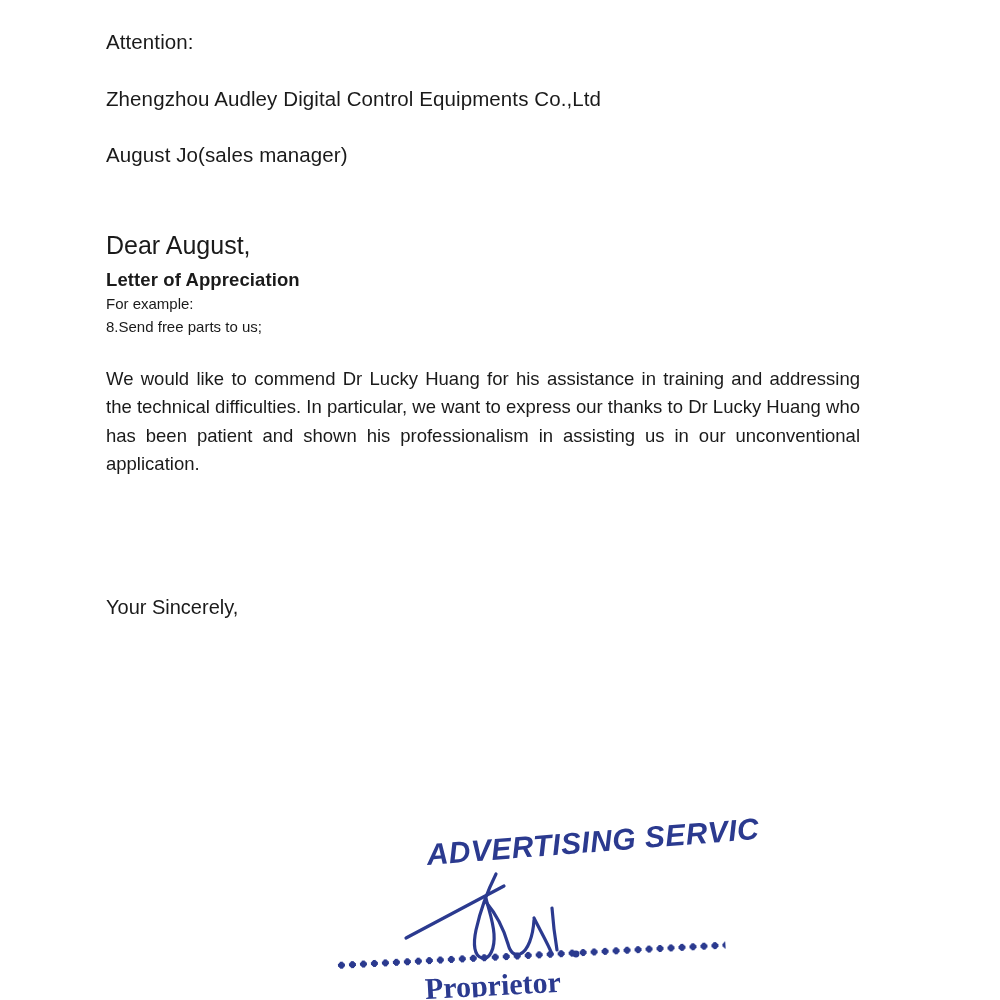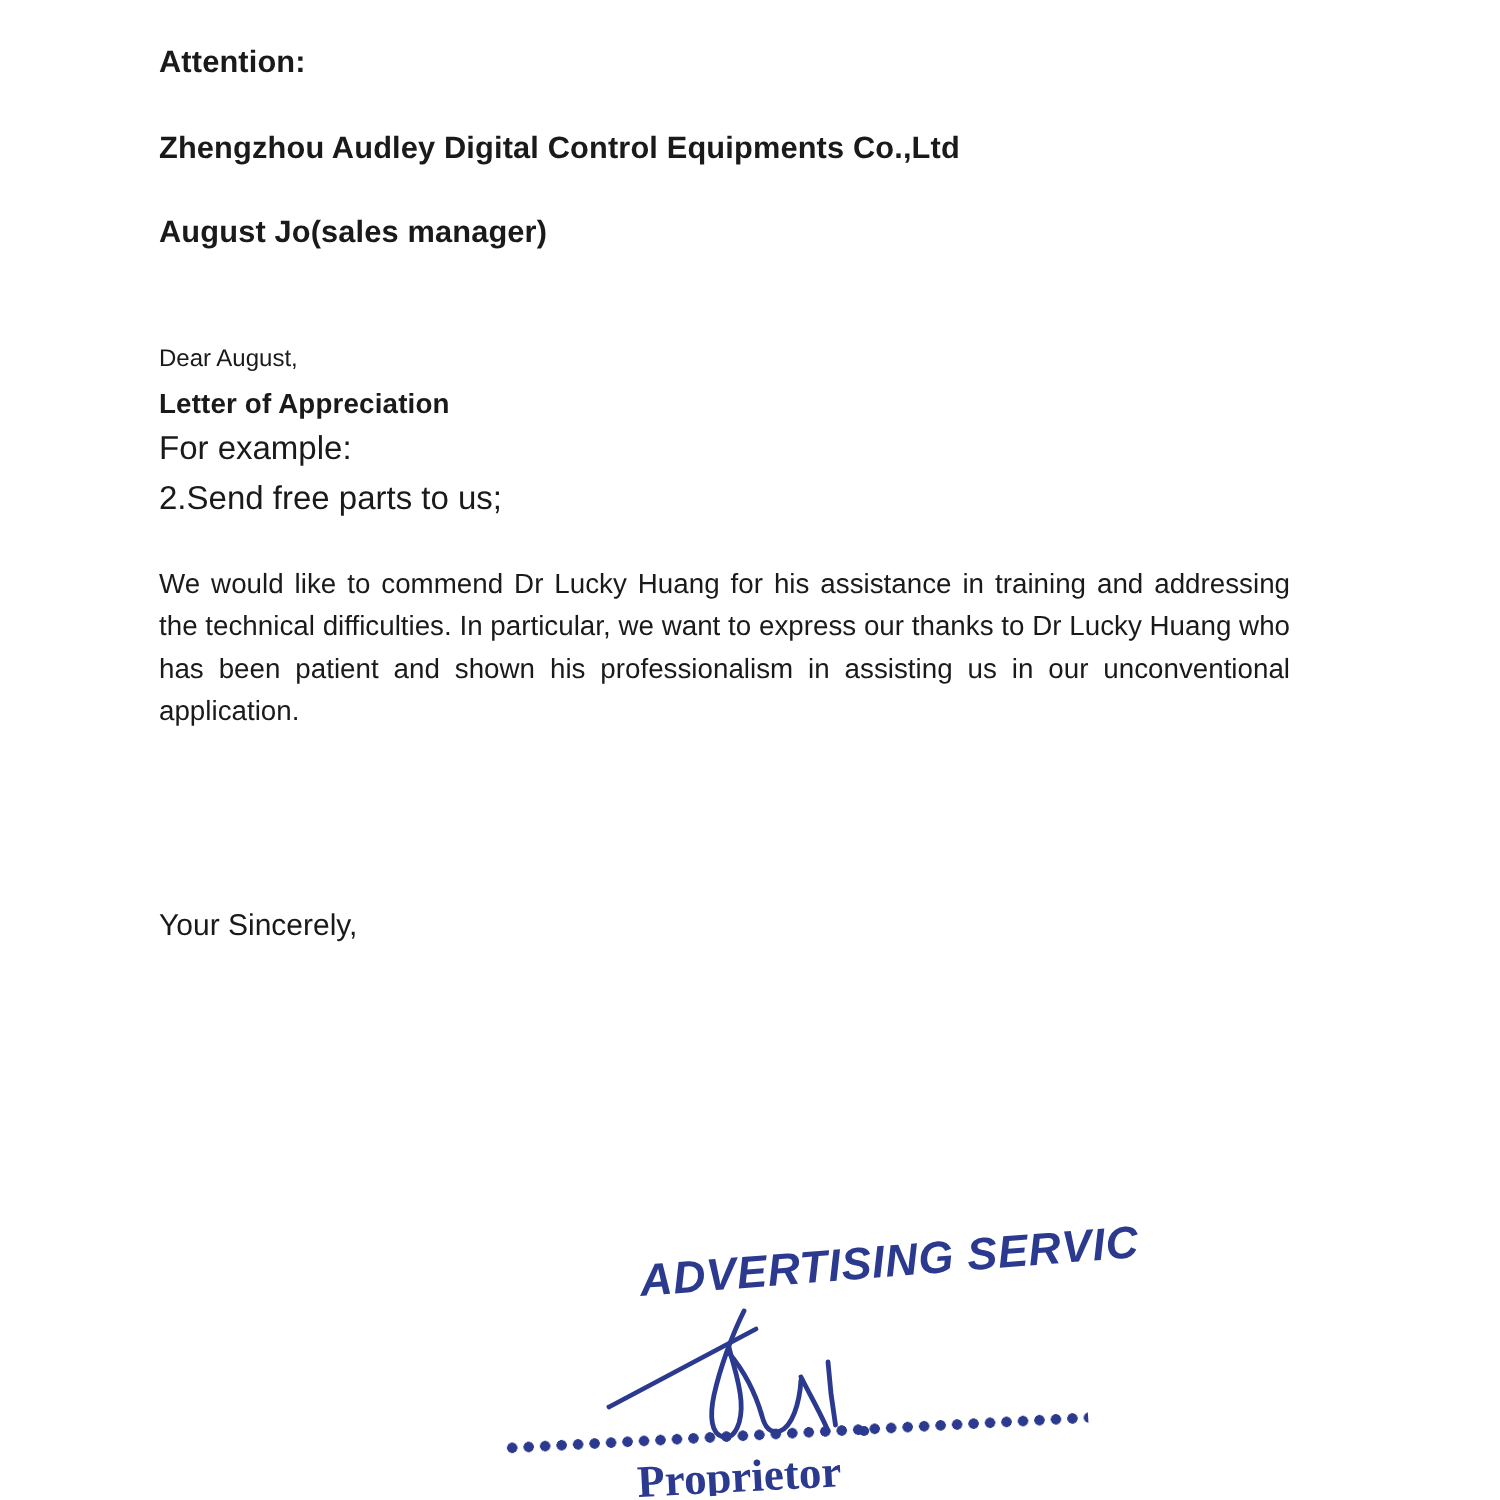--- a/index.html
+++ b/index.html
@@ -23,47 +23,46 @@
     padding: 26px 140px 0 106px;
   }
   .addr-block {
     margin-top: 0;
   }
   .addr-line {
     font-size: 20.5px;
     line-height: 1.2;
     margin: 0 0 32px 0;
     letter-spacing: 0.1px;
-    font-weight: bold;
   }
   .addr-line.first {
     margin-top: 4px;
   }
   .salutation {
-    font-size: 16px;
+    font-size: 25px;
     margin: 62px 0 0 0;
     line-height: 1.25;
   }
   .letter-title {
     font-size: 18.5px;
     font-weight: bold;
     text-align: left;
     margin: 8px 0 2px 0;
     padding-right: 128px;
     letter-spacing: 0.1px;
   }
   .body-para {
     font-size: 18.5px;
     line-height: 1.53;
     margin: 0;
     text-align: justify;
     text-justify: inter-word;
   }
   .list-line {
-    font-size: 22px;
+    font-size: 15px;
     line-height: 1.53;
     margin: 0;
   }
   .gap {
     height: 26px;
   }
   .signoff {
     font-size: 20px;
     margin: 92px 0 0 0;
   }
@@ -131,21 +130,21 @@
     <p class="addr-line">Zhengzhou Audley Digital Control Equipments Co.,Ltd</p>
     <p class="addr-line">August Jo(sales manager)</p>
   </div>
 
   <p class="salutation">Dear August,</p>
 
   <p class="letter-title">Letter of Appreciation</p>
 
 
   <p class="list-line">For example:</p>
-  <p class="list-line">2.Send free parts to us;</p>
+  <p class="list-line">8.Send free parts to us;</p>
 
   <div class="gap"></div>
 
   <p class="body-para">We would like to commend Dr Lucky Huang for his assistance in training and addressing the technical difficulties. In particular, we want to express our thanks to Dr Lucky Huang who has been patient and shown his professionalism in assisting us in our unconventional application.</p>
 
   <div class="gap"></div>
 
 
   <p class="signoff">Your Sincerely,</p>
 

